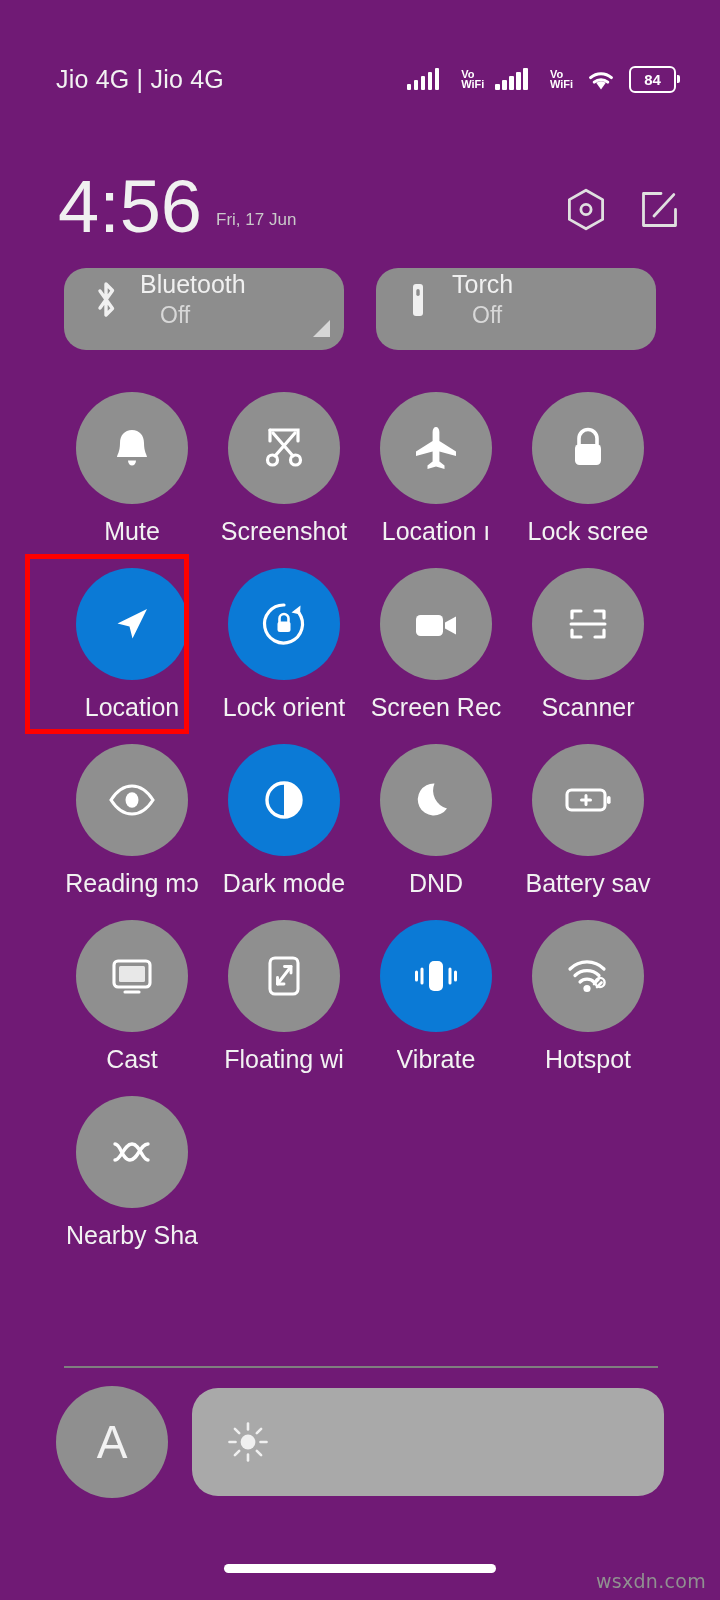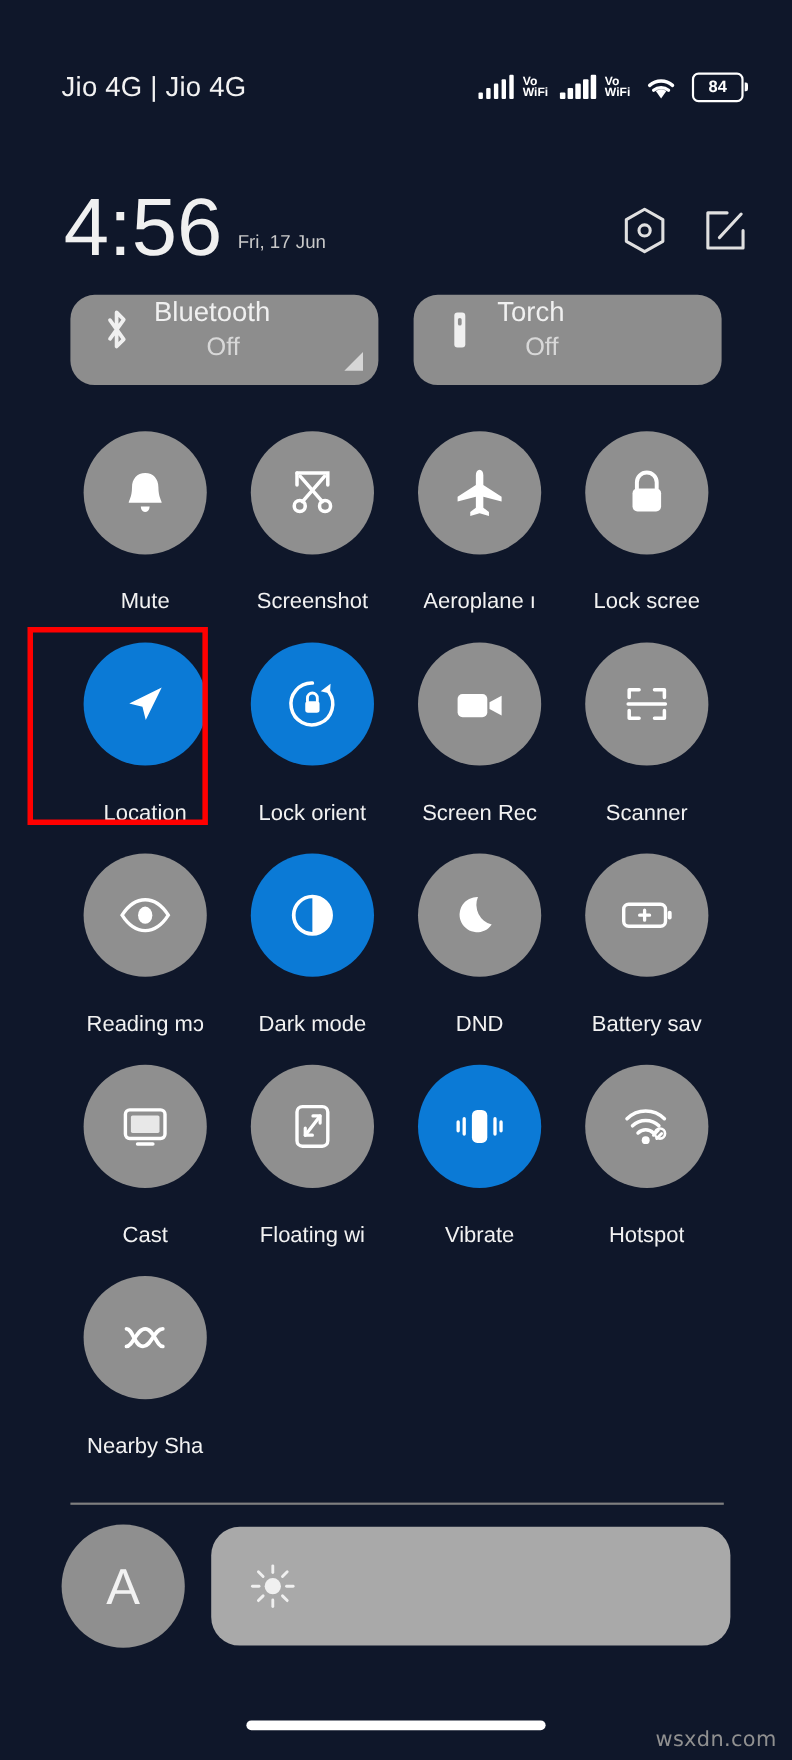--- a/index.html
+++ b/index.html
@@ -12,21 +12,21 @@
     height: 1600px;
     overflow: hidden;
     font-family: "Liberation Sans", sans-serif;
     position: relative;
     color: #ffffff;
     -webkit-font-smoothing: antialiased;
   }
   .screen {
     position: absolute;
     inset: 0;
-    background: #0f172a;
+    background: #701a75;
   }
 
   
   .statusbar {
     position: absolute;
     top: 0; left: 0; right: 0;
     height: 150px;
     display: flex;
     align-items: center;
     justify-content: space-between;
@@ -61,21 +61,21 @@
   .sig i:nth-child(1){ height: 6px; }
   .sig i:nth-child(2){ height: 10px; }
   .sig i:nth-child(3){ height: 14px; }
   .sig i:nth-child(4){ height: 18px; }
   .sig i:nth-child(5){ height: 22px; }
   .volte {
     font-size: 11px;
     line-height: 10.5px;
     font-weight: bold;
     text-align: left;
-    margin-left: 1px;
+    margin-left: 15px;
     margin-right: 4px;
   }
   .wifi-ico { margin: 0 3px 0 2px; }
   .battery {
     position: relative;
     width: 43px;
     height: 23px;
     border: 2.2px solid #ffffff;
     border-radius: 6px;
     display: flex;
@@ -146,21 +146,20 @@
     flex: 1;
     height: 82px;
     background: #8d8d8d;
     border-radius: 22px;
     position: relative;
     overflow: hidden;
     display: flex;
     align-items: center;
     padding-left: 22px;
     box-sizing: border-box;
-    text-align: center;
   }
   .card-ico {
     width: 40px;
     display: flex;
     justify-content: center;
     align-items: center;
     flex: 0 0 auto;
     margin-right: 14px;
     margin-top: -18px;
   }
@@ -210,22 +209,22 @@
     width: 112px;
     height: 112px;
     border-radius: 50%;
     background: #8f8f8f;
     display: flex;
     align-items: center;
     justify-content: center;
   }
   .bubble.on { background: #0b7ad6; }
   .tile-label {
-    margin-top: 28px;
-    font-size: 20px;
+    margin-top: 12px;
+    font-size: 25px;
     color: #f2f2f2;
     white-space: nowrap;
     line-height: 30px;
     max-width: 155px;
     overflow: hidden;
   }
   .highlight-box {
     position: absolute;
     left: -31px;
     top: -14px;
@@ -430,21 +429,21 @@
     </div>
 
     <div class="tile">
       <div class="bubble">
         <span>
           <svg width="50" height="50" viewBox="0 0 50 50">
             <path d="M25 4 C27 4 28.4 6 28.4 9 L28.4 18 L45 28.5 L45 33 L28.4 28.5 L28.4 38.5 L33.5 42.5 L33.5 46 L25 43.5 L16.5 46 L16.5 42.5 L21.6 38.5 L21.6 28.5 L5 33 L5 28.5 L21.6 18 L21.6 9 C21.6 6 23 4 25 4 Z" fill="#fff"></path>
           </svg>
         </span>
       </div>
-      <div class="tile-label">Aeroplane ı</div>
+      <div class="tile-label">Location ı</div>
     </div>
 
     <div class="tile">
       <div class="bubble">
         <span>
           <svg width="44" height="50" viewBox="0 0 44 50">
             <path d="M13 21 L13 15.5 A9 9 0 0 1 31 15.5 L31 21" fill="none" stroke="#fff" stroke-width="3.6" stroke-linecap="round"></path>
             <rect x="9" y="21" width="26" height="21" rx="4.5" fill="#fff"></rect>
           </svg>
         </span>

